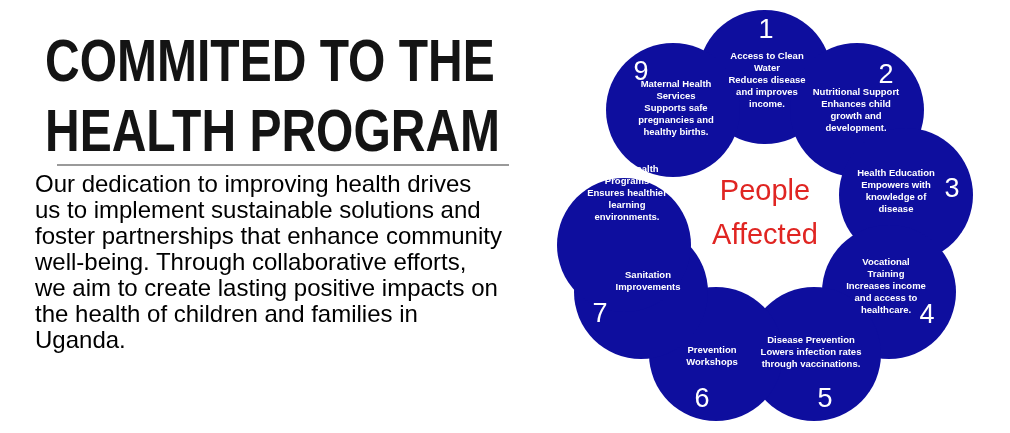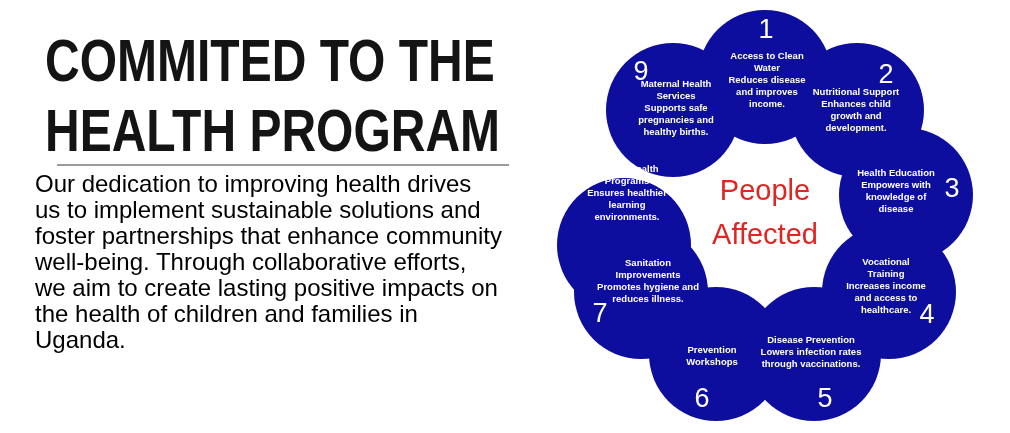--- a/index.html
+++ b/index.html
@@ -92,21 +92,20 @@
     </div>
     <div class="petal-text" style="left:266px;top:352px;width:112px">
       <span class="pt-title">Disease Prevention</span>
       <span class="pt-desc">Lowers infection rates through vaccinations.</span>
     </div>
     <div class="petal-text" style="left:167px;top:356px;width:98px">
       <span class="pt-title">Prevention Workshops</span>
     </div>
     <div class="petal-text" style="left:103px;top:281px;width:108px">
       <span class="pt-title">Sanitation Improvements</span>
-      <span class="pt-desc">Promotes hygiene and reduces illness.</span>
     </div>
     <div class="petal-text" style="left:82px;top:193px;width:102px">
       <span class="pt-title">School Health Programs</span>
       <span class="pt-desc">Ensures healthier learning environments.</span>
     </div>
     <div class="petal-text" style="left:131px;top:108px;width:90px">
       <span class="pt-title">Maternal Health Services</span>
       <span class="pt-desc">Supports safe pregnancies and healthy births.</span>
     </div>
 

